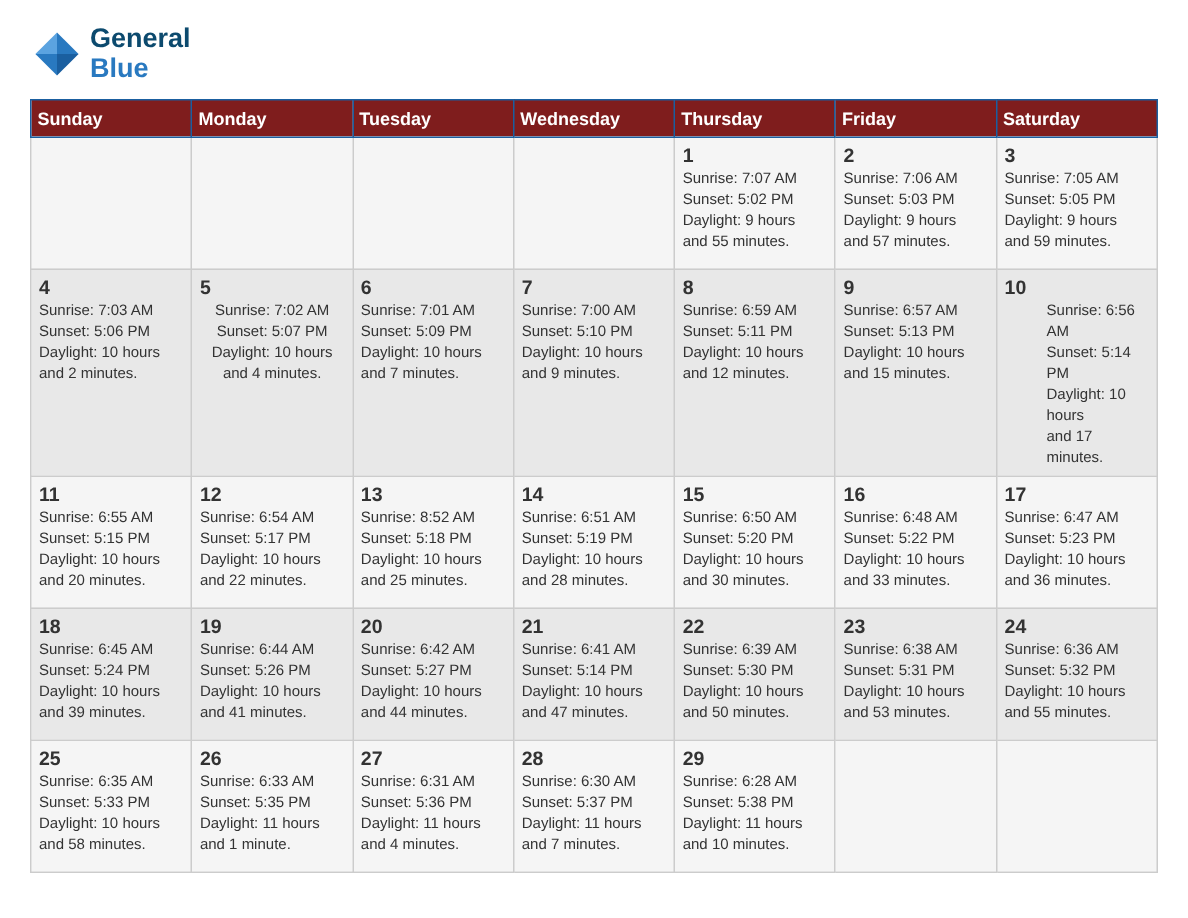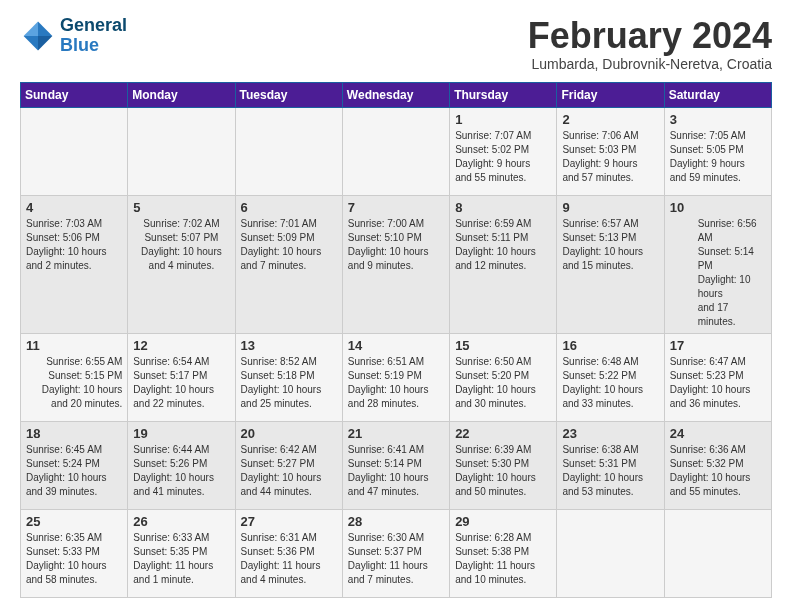--- a/index.html
+++ b/index.html
@@ -46,21 +46,21 @@
     .location {
       font-size: 14px;
       color: #444;
     }
     table {
       width: 100%;
       border-collapse: collapse;
       table-layout: fixed;
     }
     thead tr th {
-      background-color: #4c1d95;
+      background-color: #7f1d1d;
       color: #fff;
       font-size: 12px;
       font-weight: bold;
       padding: 5px 4px;
       text-align: left;
       border: 1px solid #1a5fa0;
     }
     tbody tr td {
       vertical-align: top;
       border: 1px solid #ccc;
@@ -96,24 +96,20 @@
       <polygon points="20,4 36,20 20,20" fill="#2979c0"></polygon>
       <polygon points="20,4 4,20 20,20" fill="#5ba3e0"></polygon>
       <polygon points="4,20 20,36 20,20" fill="#2979c0"></polygon>
       <polygon points="36,20 20,36 20,20" fill="#1a5fa0"></polygon>
     </svg>
     <div class="logo-text">
       <span class="logo-general">General</span>
       <span class="logo-blue">Blue</span>
     </div>
   </div>
-  <div class="title-block">
-    <div class="month-year">February 2024</div>
-    <div class="location">Lumbarda, Dubrovnik-Neretva, Croatia</div>
-  </div>
 </div>
 
 <table>
   <thead>
     <tr>
     <th>Sunday</th>
         <th>Monday</th>
         <th>Tuesday</th>
         <th>Wednesday</th>
         <th>Thursday</th>
@@ -196,21 +192,21 @@
           <span class="day-number">10</span>
           <div class="day-info" style="white-space: pre-line; margin-left: 28px;">Sunrise: 6:56 AM
 Sunset: 5:14 PM
 Daylight: 10 hours
 and 17 minutes.</div>
         </td>
       </tr>
       <tr>
         <td>
           <span class="day-number">11</span>
-          <div class="day-info" style="white-space: pre-line; text-align: right;">Sunrise: 6:55 AM
+          <div class="day-info" style="white-space: pre-line;">Sunrise: 6:55 AM
 Sunset: 5:15 PM
 Daylight: 10 hours
 and 20 minutes.</div>
         </td>
         <td>
           <span class="day-number">12</span>
           <div class="day-info" style="white-space: pre-line;">Sunrise: 6:54 AM
 Sunset: 5:17 PM
 Daylight: 10 hours
 and 22 minutes.</div>

